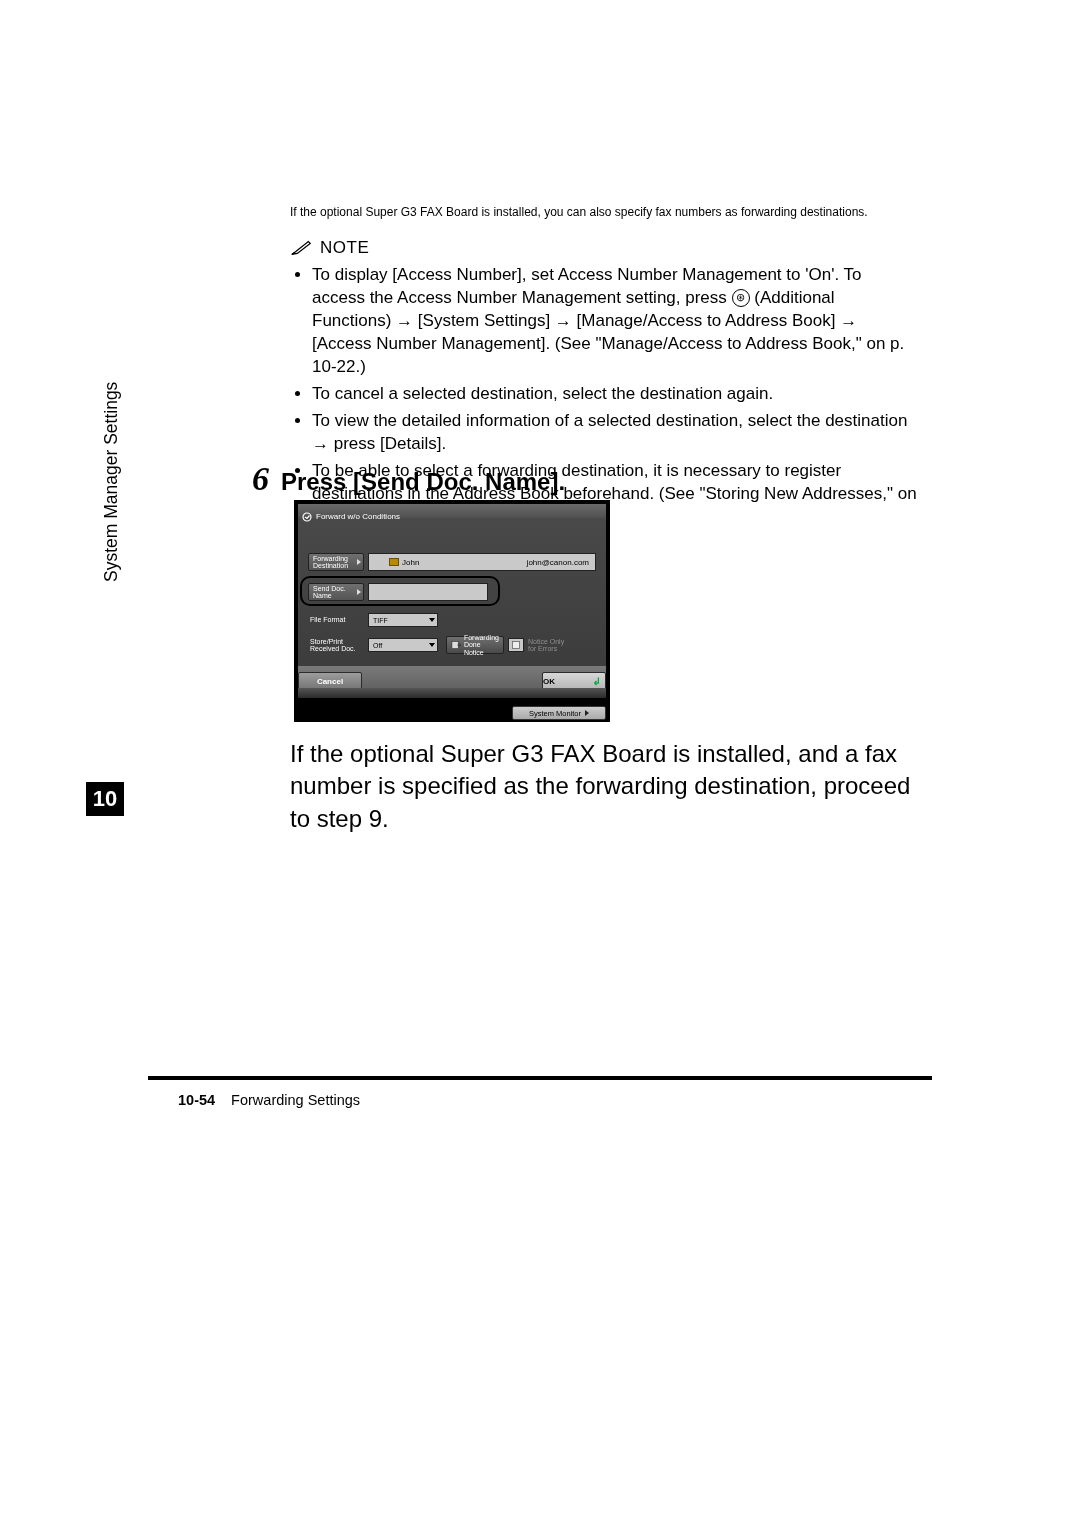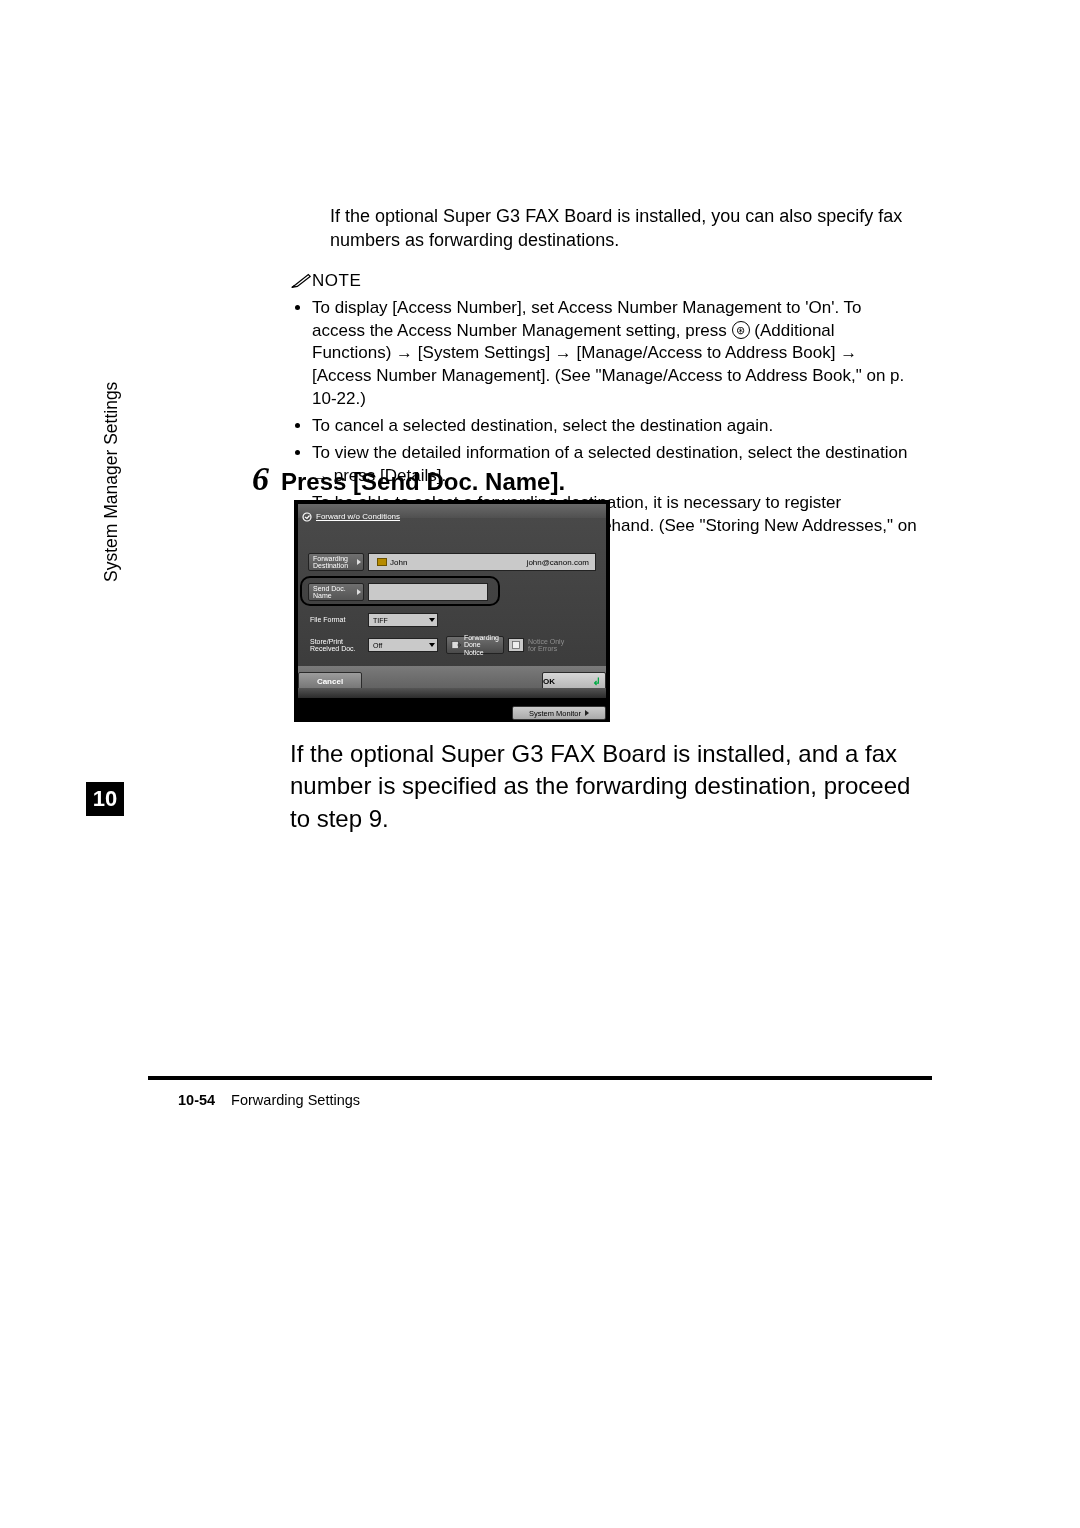--- a/index.html
+++ b/index.html
@@ -13,28 +13,28 @@
     color: #000;
     position: relative;
   }
   .content {
     position: absolute;
     left: 290px;
     top: 204px;
     width: 640px;
   }
   .intro {
-    font-size: 18px;
+    font-size: 12px;
     line-height: 1.35;
     margin-bottom: 18px;
-    margin-left: 40px;
   }
   .note-header {
     display: flex;
     align-items: center;
+    gap: 8px;
     margin-bottom: 6px;
   }
   .note-icon {
     width: 22px;
     height: 18px;
   }
   .note-label {
     font-size: 17px;
     letter-spacing: 0.5px;
   }
@@ -99,21 +99,20 @@
   }
   .panel-titlebar {
     height: 14px;
     background: linear-gradient(#6a6a6a, #505050);
     font-size: 8px;
     color: #fff;
     padding: 11px 4px 0 4px;
     display: flex;
     align-items: center;
     gap: 4px;
-    text-decoration: underline;
   }
   .panel-body {
     position: absolute;
     left: 0; right: 0; top: 14px; bottom: 30px;
     padding: 6px 10px 0 10px;
   }
   .row {
     display: flex;
     align-items: center;
     height: 20px;
@@ -145,21 +144,21 @@
     border-left: 4px solid #ddd;
   }
   .val-box {
     flex: 1;
     height: 18px;
     background: #c9c9c9;
     border: 1px solid #222;
     margin-left: 4px;
     display: flex;
     align-items: center;
-    padding-left: 8px;
+    padding-left: 20px;
     color: #000;
     font-size: 8px;
     position: relative;
   }
   .val-box .book {
     display: inline-block;
     width: 10px; height: 8px;
     background: #b68b00;
     border: 1px solid #6b5200;
     margin-right: 3px;

